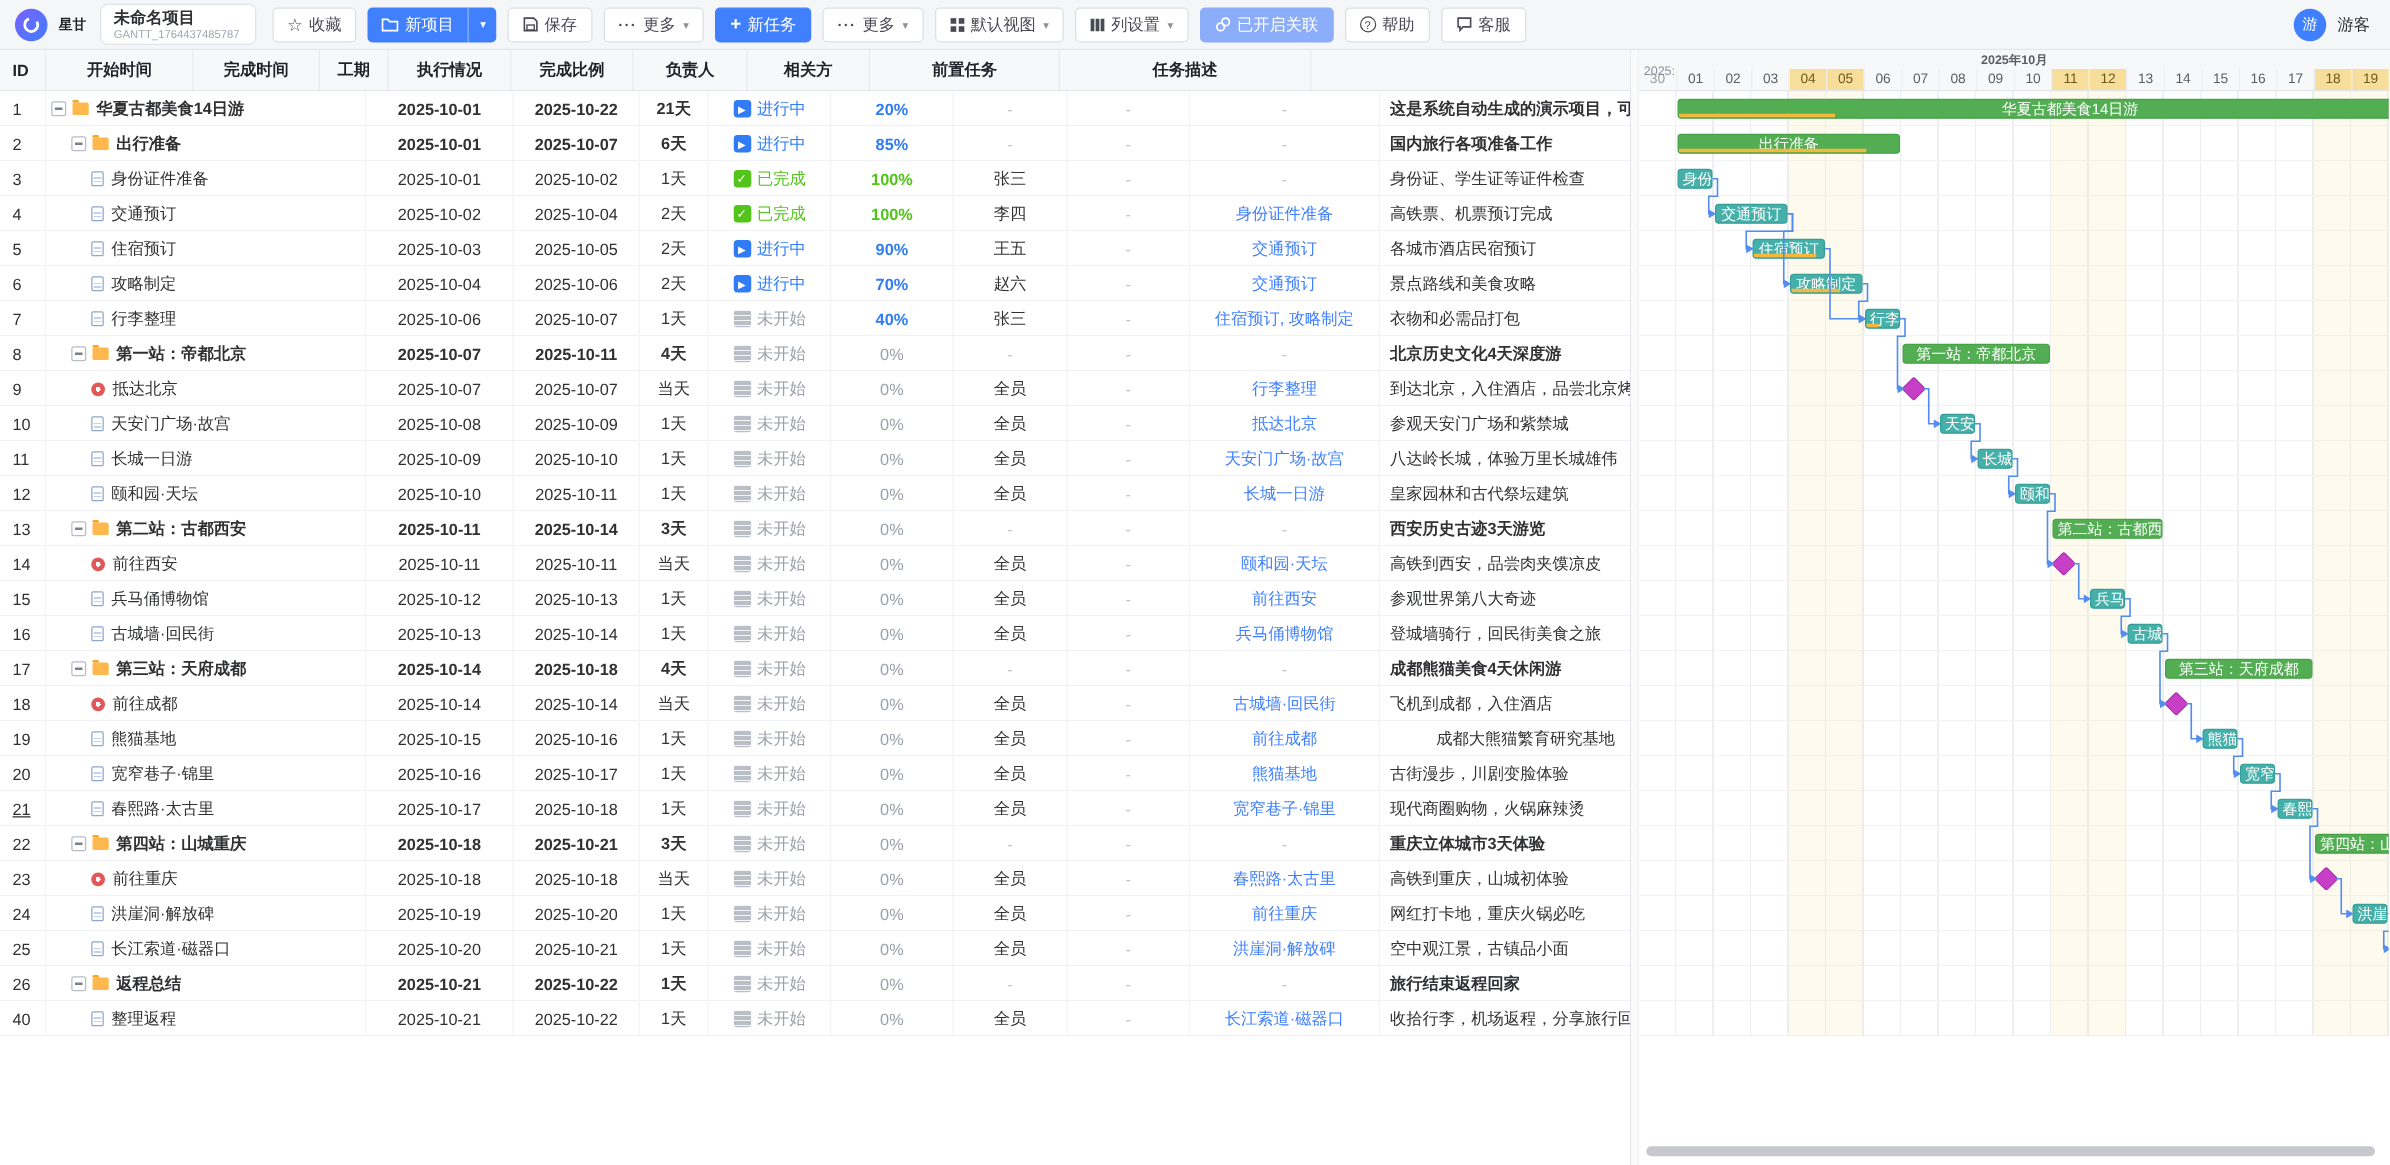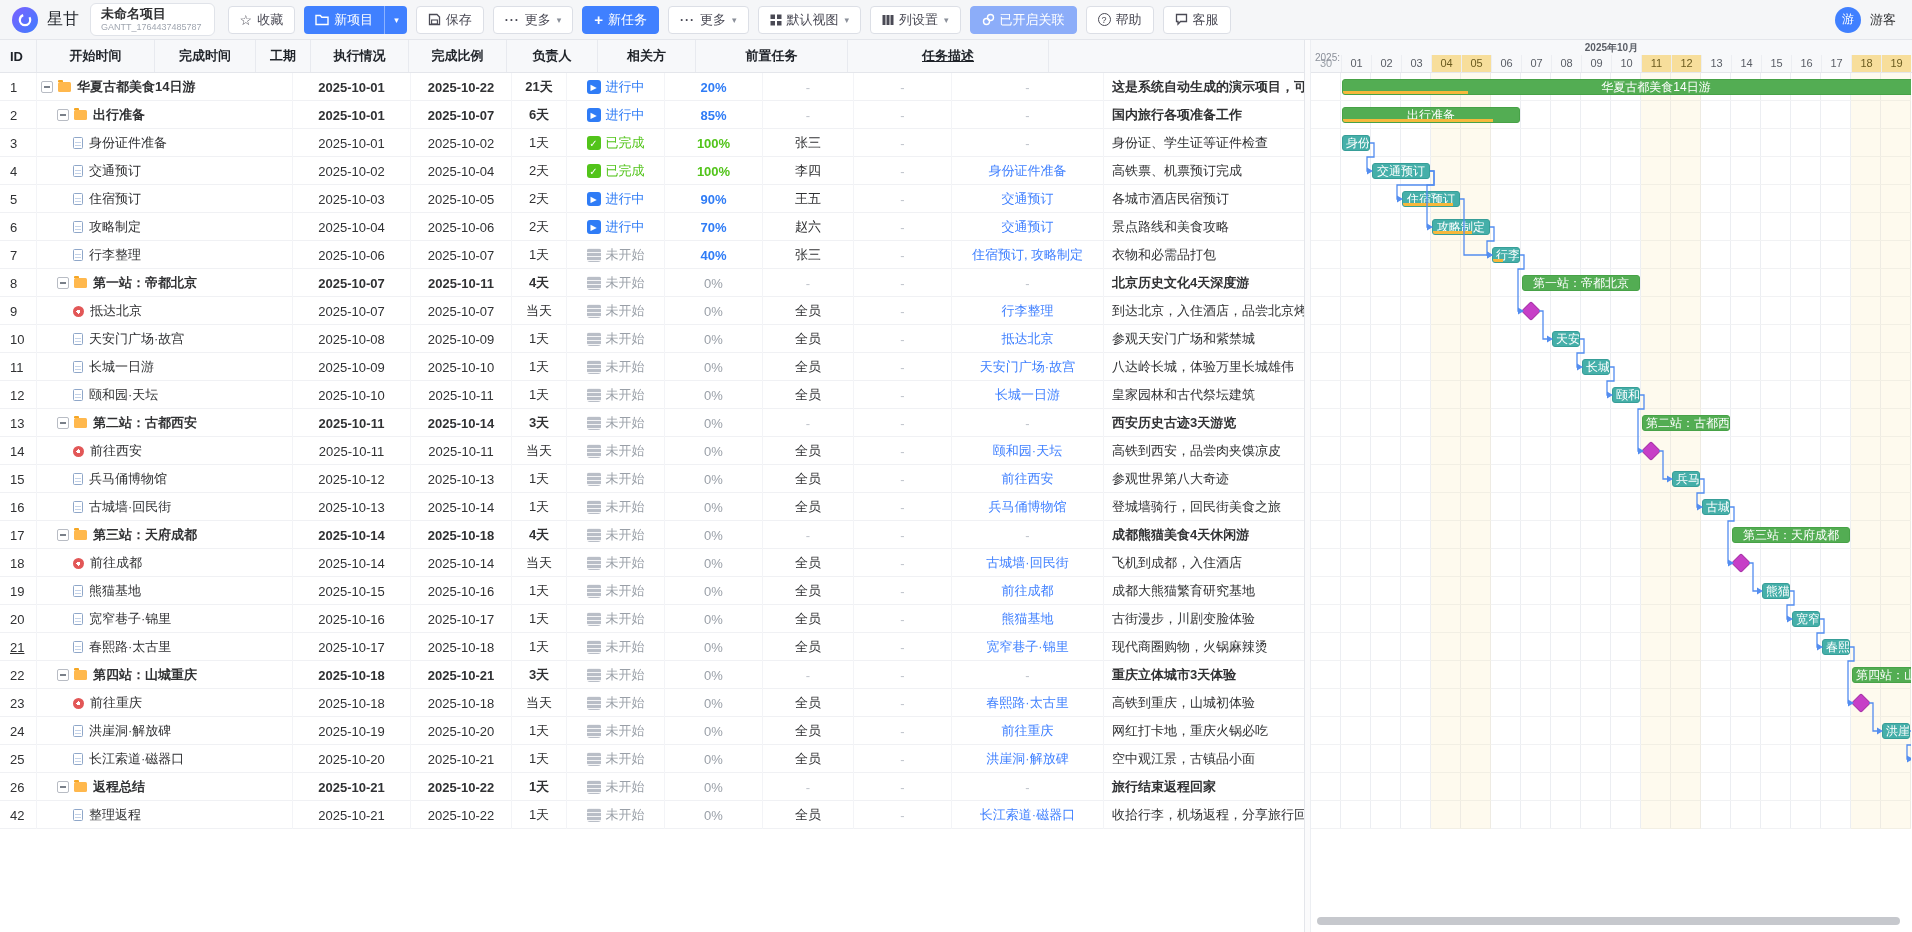--- a/index.html
+++ b/index.html
@@ -5,21 +5,21 @@
   * { margin:0; padding:0; box-sizing:border-box; }
   html,body { width:1912px; height:932px; overflow:hidden; background:#fff;
     font-family:"Liberation Sans","DejaVu Sans",sans-serif; }
   .app { width:1912px; height:932px; display:flex; flex-direction:column; background:#fff; }
 
   
   .toolbar { height:40px; flex:none; background:#f5f6f8; border-bottom:1px solid #e4e6eb;
     display:flex; align-items:center; gap:9px; padding:0 12px; }
   .logo { width:26px; height:26px; border-radius:50%; background:linear-gradient(135deg,#7b61ff,#3f7dff);
     display:flex; align-items:center; justify-content:center; flex:none; }
-  .brand { font-size:16px; font-weight:400; color:#1f2329; margin-right:2px; }
+  .brand { font-size:11px; font-weight:700; color:#1f2329; margin-right:2px; }
   .projbox { background:#fff; border:1px solid #e0e3e9; border-radius:6px; padding:3px 12px 3px 10px; line-height:1.15; margin-right:4px; }
   .pj-name { font-size:13px; font-weight:700; color:#303133; }
   .pj-id { font-size:9px; color:#a0a6b0; }
   .btn { height:28px; display:inline-flex; align-items:center; gap:5px; padding:0 11px;
     background:#fff; border:1px solid #dcdfe6; border-radius:4px; font-size:13px; color:#4a4a55; cursor:pointer; white-space:nowrap; }
   .btn.primary { background:#4080ff; border-color:#4080ff; color:#fff; }
   .btn.soft { background:#8cadf9; border-color:#8cadf9; color:#fff; }
   .split { height:28px; display:inline-flex; background:#4080ff; color:#fff; border-radius:4px; overflow:hidden; font-size:13px; }
   .seg.main { display:flex; align-items:center; gap:5px; padding:0 11px; }
   .seg.caret { display:flex; align-items:center; padding:0 8px; border-left:1px solid rgba(255,255,255,.4); font-size:9px; }
@@ -215,21 +215,21 @@
       <div class="thead" id="thead">
           <div class="th" style="width: 37px;">ID</div>
           <div class="th" style="width: 118px;">开始时间</div>
           <div class="th" style="width: 101px;">完成时间</div>
           <div class="th" style="width: 55px;">工期</div>
           <div class="th" style="width: 98px;">执行情况</div>
           <div class="th" style="width: 98px;">完成比例</div>
           <div class="th" style="width: 91px;">负责人</div>
           <div class="th" style="width: 98px;">相关方</div>
           <div class="th" style="width: 152px;">前置任务</div>
-          <div class="th" style="width: 201px; text-decoration: underline;">任务描述</div>
+          <div class="th" style="width: 201px;">任务描述</div>
         </div>
       <div class="tbody" id="tbody">
           <div class="tr bold">
             <div class="td c-id" style="width: 37px;">1</div>
             <div class="td c-name" style="width: 256px;">
               <span class="indent" style="width: 4px;"></span>
               <span class="collapse"></span>
               <span class="ico folder"></span>
               <span class="nm">华夏古都美食14日游</span>
             </div>
@@ -601,21 +601,21 @@
             <div class="td c-date" style="width: 101px;">2025-10-16</div>
             <div class="td c-dur" style="width: 55px;">1天</div>
             <div class="td c-st" style="width: 98px;">
               <span class="st-ico todo"></span>
               <span class="st-lb todo">未开始</span>
             </div>
             <div class="td pct-gray" style="width: 98px;">0%</div>
             <div class="td" style="width: 91px;">全员</div>
             <div class="td dash" style="width: 98px;">-</div>
             <div class="td link" style="width: 152px;">前往成都</div>
-            <div class="td c-desc" style="width: 201px;">成都大熊猫繁育研究基地</div>
+            <div class="td c-desc" style="width: 201px; margin-left: 37px;">成都大熊猫繁育研究基地</div>
           </div>
           <div class="tr">
             <div class="td c-id" style="width: 37px;">20</div>
             <div class="td c-name" style="width: 256px;">
               <span class="indent" style="width: 36px;"></span>
               <span class="ico file"></span>
               <span class="nm">宽窄巷子·锦里</span>
             </div>
             <div class="td c-date" style="width: 118px;">2025-10-16</div>
             <div class="td c-date" style="width: 101px;">2025-10-17</div>
@@ -746,21 +746,21 @@
               <span class="st-ico todo"></span>
               <span class="st-lb todo">未开始</span>
             </div>
             <div class="td pct-gray" style="width: 98px;">0%</div>
             <div class="td dash" style="width: 91px;">-</div>
             <div class="td dash" style="width: 98px;">-</div>
             <div class="td dash" style="width: 152px;">-</div>
             <div class="td c-desc" style="width: 201px;">旅行结束返程回家</div>
           </div>
           <div class="tr">
-            <div class="td c-id" style="width: 37px;">42</div>
+            <div class="td c-id" style="width: 37px;">40</div>
             <div class="td c-name" style="width: 256px;">
               <span class="indent" style="width: 36px;"></span>
               <span class="ico file"></span>
               <span class="nm">整理返程</span>
             </div>
             <div class="td c-date" style="width: 118px;">2025-10-21</div>
             <div class="td c-date" style="width: 101px;">2025-10-22</div>
             <div class="td c-dur" style="width: 55px;">1天</div>
             <div class="td c-st" style="width: 98px;">
               <span class="st-ico todo"></span>

